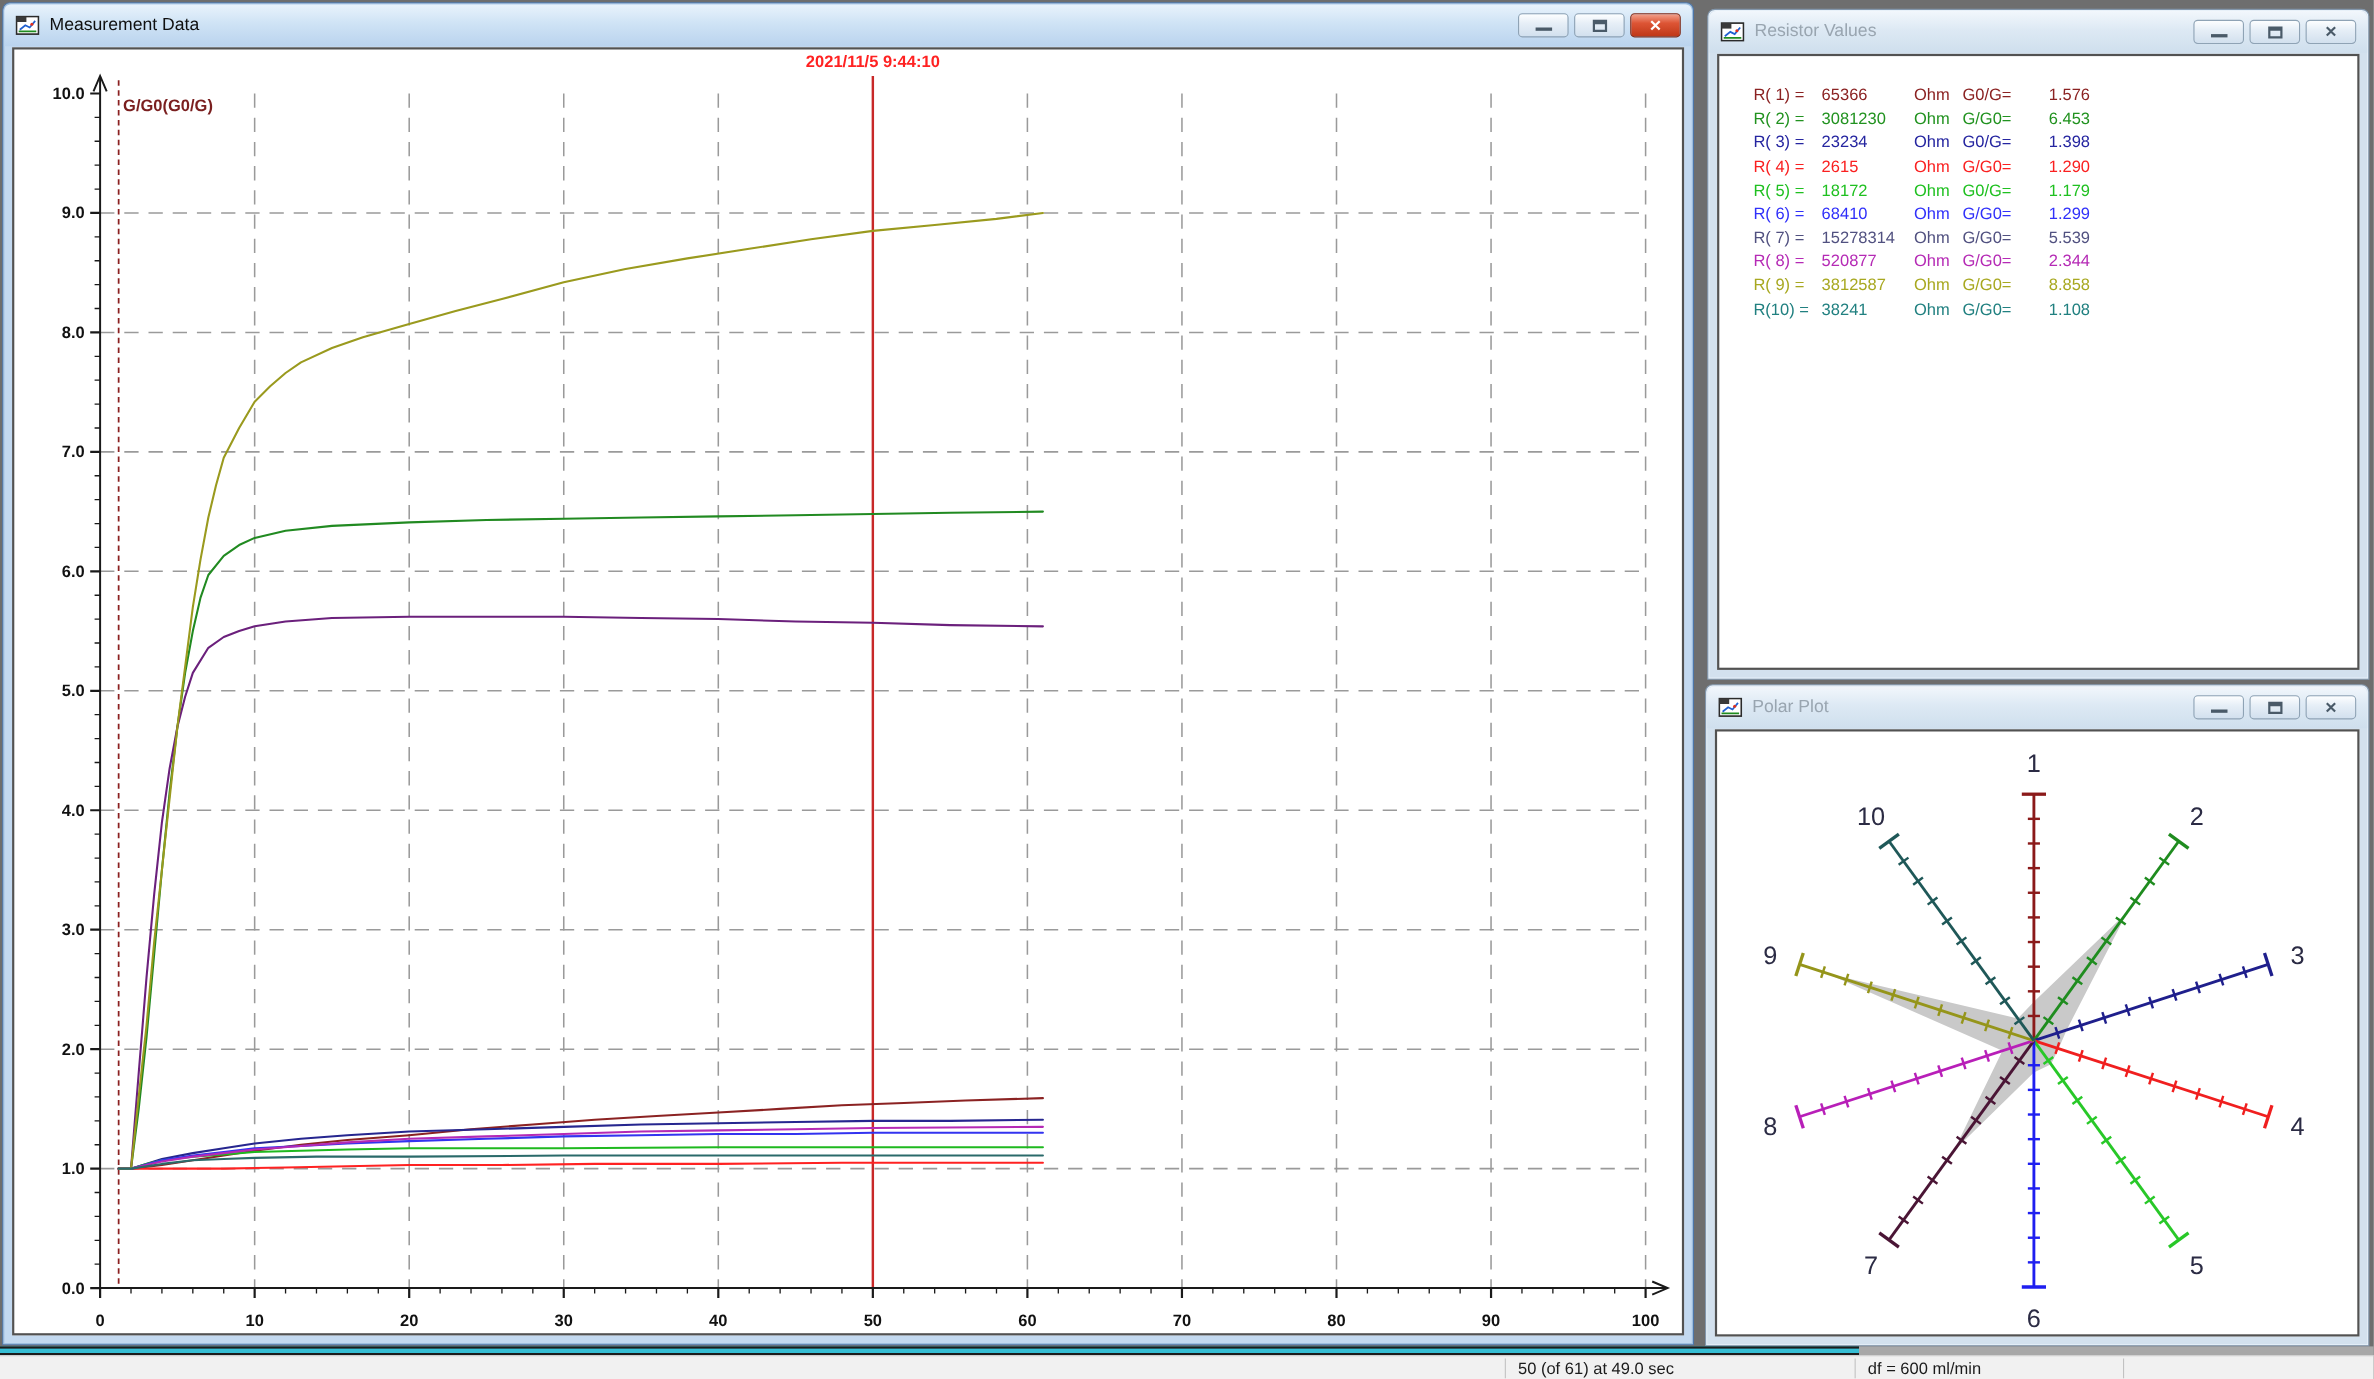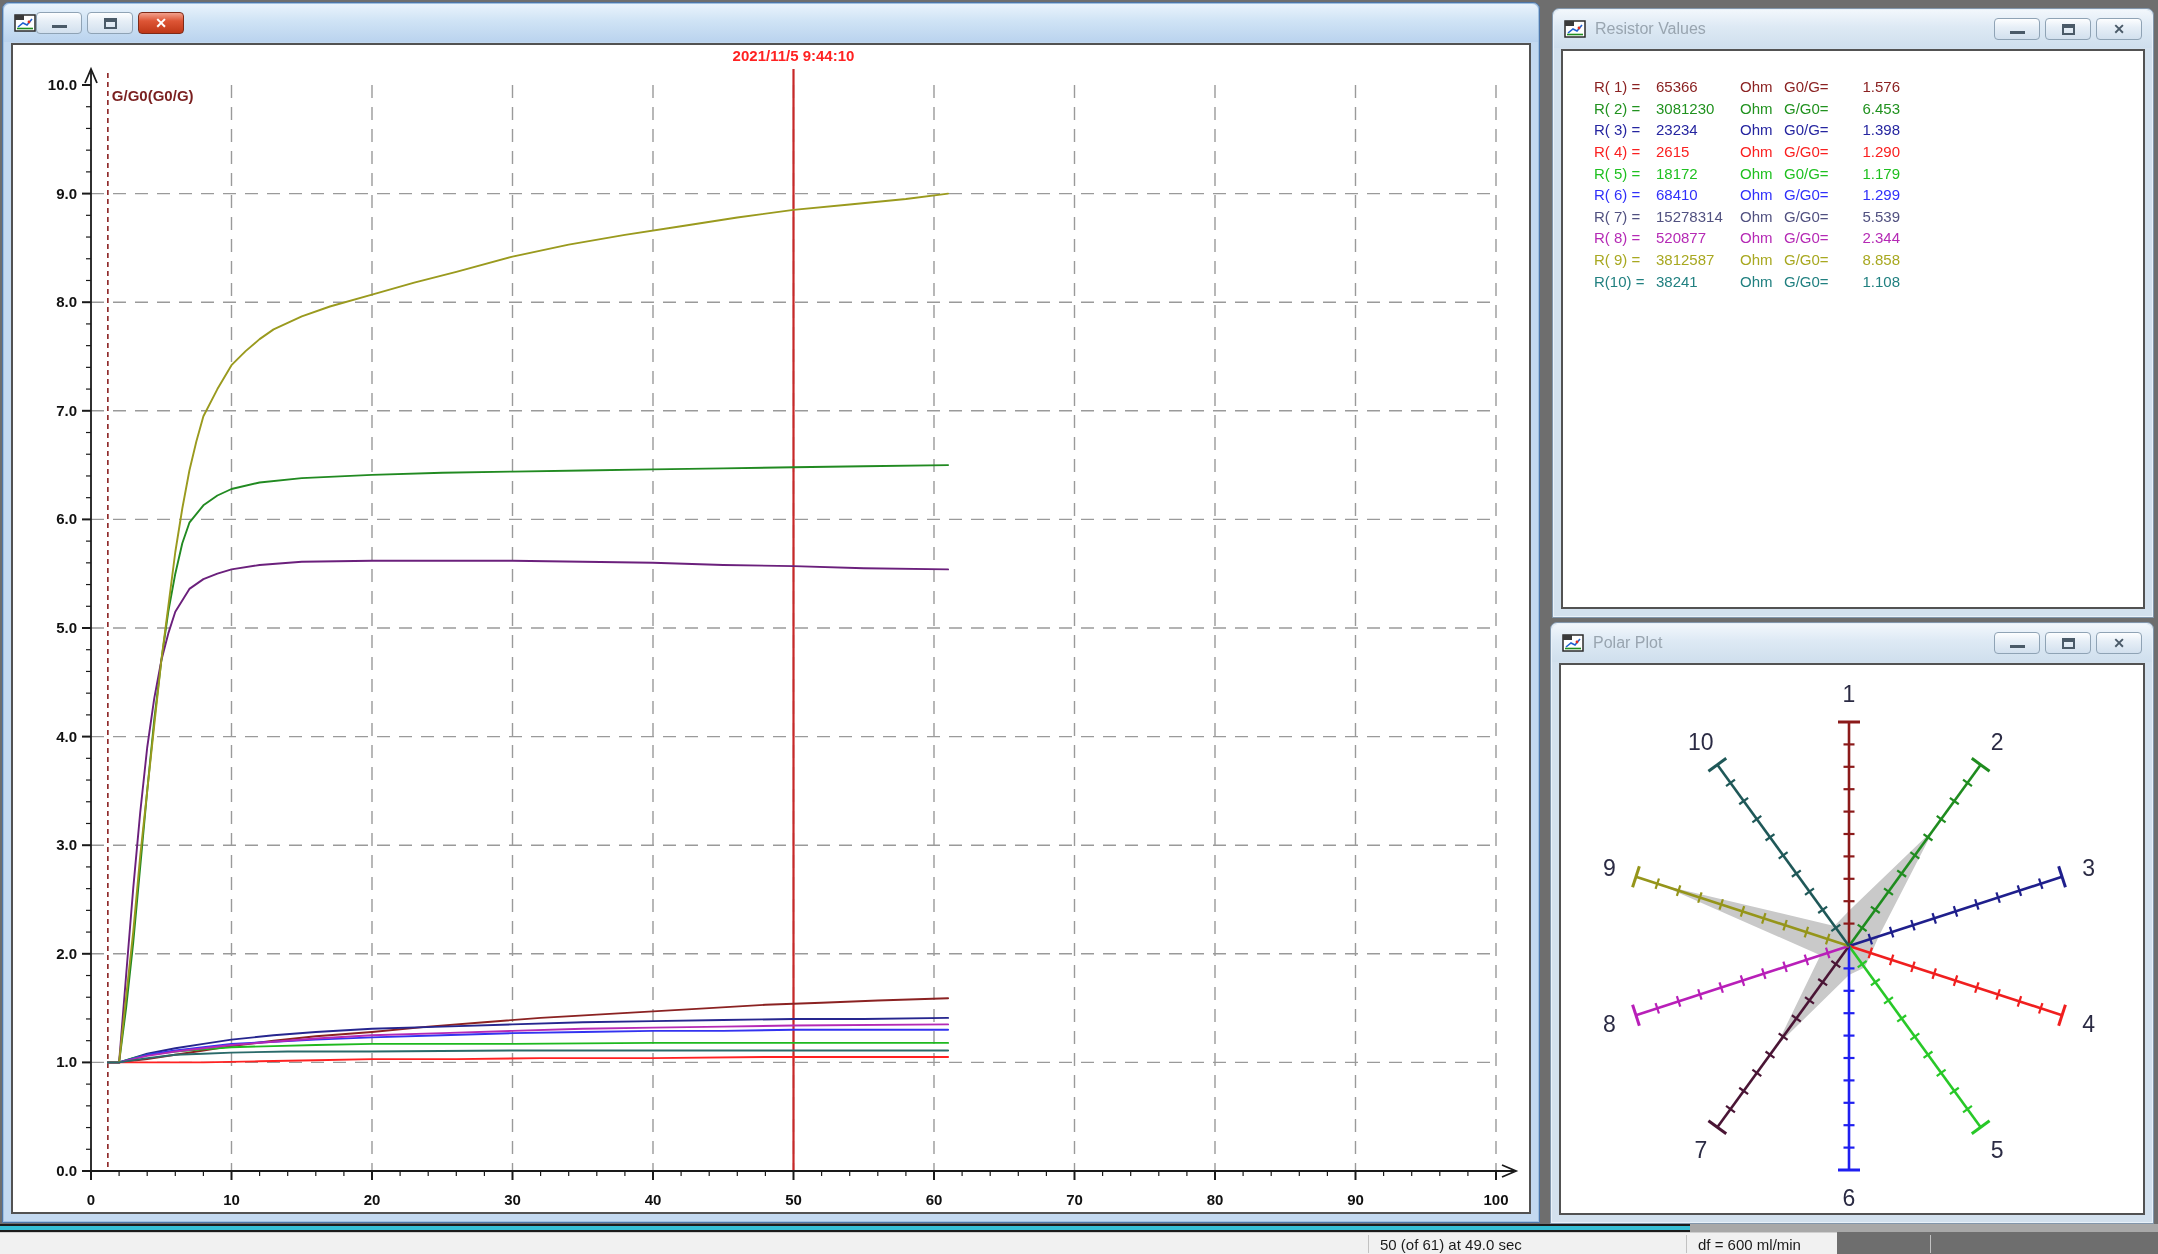--- a/index.html
+++ b/index.html
@@ -35,21 +35,21 @@
   .rrow{display:flex;height:21.6px;align-items:center;font-size:15px;white-space:pre;}
   .rl{width:62px;}
   .rv{width:82px;text-align:left;}
   .ru{margin-left:2px;width:36px;}
   .rr{margin-left:8px;width:58px;}
   .rx{width:58px;text-align:right;}
   
   .bstrip{position:absolute;left:0;top:1224px;width:2158px;height:8px;background:#a8a8a8;}
   .bstrip-teal{position:absolute;left:0;top:0;width:1690px;height:8px;box-sizing:border-box;
     border-top:2px solid #1c1c1c;border-bottom:2px solid #1c1c1c;}
-  .statusbar{position:absolute;left:0;top:1232px;width:1837px;height:22px;background:#f1f1f1;
+  .statusbar{position:absolute;left:0;top:1232px;width:2158px;height:22px;background:#f1f1f1;
     border-top:1px solid #cfcfcf;font-size:15px;color:#1b1b1b;}
   .sdiv{position:absolute;top:2px;bottom:2px;width:1px;background:#c2c2c2;}
   .sp{position:absolute;top:3px;white-space:nowrap;}
   #sb-pane1{left:1380px;} #sb-pane2{left:1698px;}
   .sdiv1{left:1368px;} .sdiv2{left:1686px;} .sdiv3{left:1930px;}
   svg text{font-family:"Liberation Sans",sans-serif;}
 </style>
 </head>
 <body>
 
@@ -57,20 +57,21 @@
   <header class="titlebar">
     <span class="win-icon">
       <svg width="22" height="18" viewBox="0 0 22 18">
         <rect x="1" y="1" width="20" height="16" fill="#ffffff" stroke="#2b2b2b" stroke-width="1.5"></rect>
         <rect x="1" y="1" width="9" height="5" fill="#3a3a3a"></rect>
         <polyline points="4,13 9,9 13,11 18,5" fill="none" stroke="#2060d0" stroke-width="1.6"></polyline>
         <line x1="3" y1="14.5" x2="19" y2="14.5" stroke="#1f8c1f" stroke-width="1.6"></line>
         <circle cx="15" cy="8" r="1.4" fill="#e03020"></circle>
       </svg>
     </span>
+    <span class="title">Measurement Data</span>
     <span class="capbtns">
       <button class="cap btn-i">
           <span class="g-min"></span>
         </button>
       <button class="cap btn-i">
           <span class="g-max"></span>
         </button>
       <button class="cap btn-close-active">
           <span class="g-x">✕</span>
         </button>

